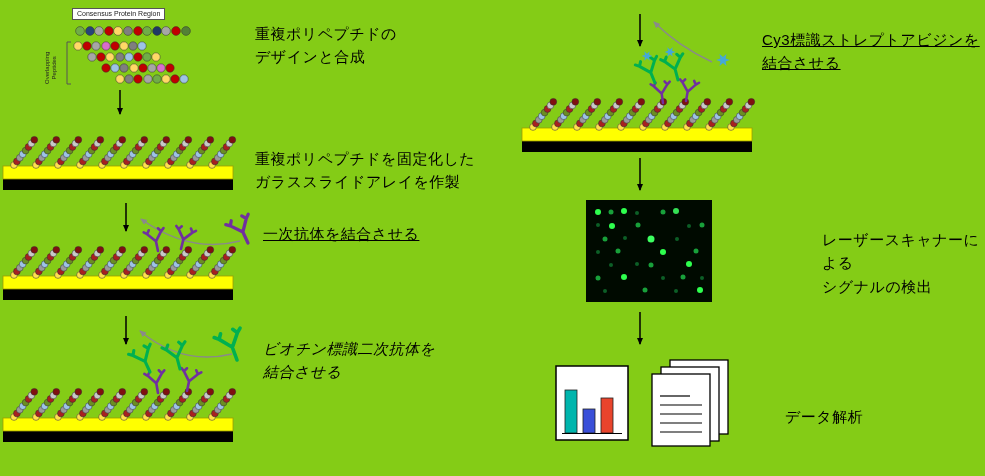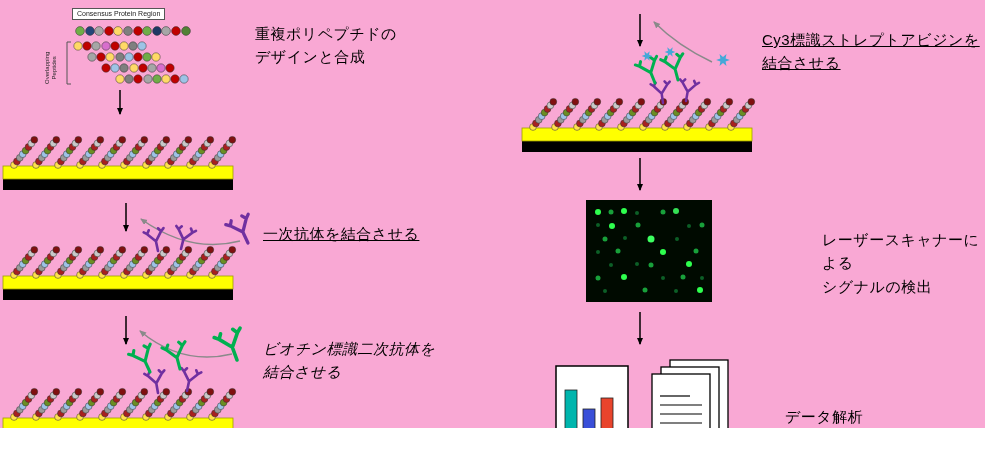--- a/index.html
+++ b/index.html
@@ -1,17 +1,17 @@
 <!DOCTYPE html>
 <html><head>
 <meta charset="utf-8">
 <style>
   html,body{margin:0;padding:0;background:#ffffff;}
   #canvas{
-    position:relative;width:985px;height:428px;background:#f9a8d4;overflow:hidden;
+    position:relative;width:985px;height:476px;background:#84cc16;overflow:hidden;
     font-family:"Liberation Sans", sans-serif;color:#000;
   }
   #gfx{position:absolute;left:0;top:0;width:985px;height:476px;}
   .lbl{
     position:absolute;font-size:15px;line-height:1.55;white-space:pre-line;
     color:#000;letter-spacing:0.5px;
   }
   .tiny{
     position:absolute;font-size:7px;line-height:1.1;color:#222;white-space:pre-line;
   }
@@ -221,20 +221,22 @@
       </g>
     </g>
   </svg>
 
   <div class="tiny boxed" style="left:72px;top:8px;">Consensus Protein Region</div>
   <div class="tiny rot" style="left:44px;top:84px;">Overlapping
 Peptides</div>
 
   <div class="lbl" style="left:255px;top:22px;">重複ポリペプチドの
 デザインと合成</div>
+  <div class="lbl" style="left:255px;top:147px;">重複ポリペプチドを固定化した
+ガラススライドアレイを作製</div>
   <div class="lbl" style="left:263px;top:222px;text-decoration:underline;">一次抗体を結合させる</div>
   <div class="lbl" style="left:263px;top:337px;font-style:italic;">ビオチン標識二次抗体を
 結合させる</div>
   <div class="lbl" style="left:762px;top:28px;text-decoration:underline;">Cy3標識ストレプトアビジンを
 結合させる</div>
   <div class="lbl" style="left:778px;top:228px;margin-left:44px;">レーザースキャナーによる
 シグナルの検出</div>
   <div class="lbl" style="left:785px;top:405px;">データ解析</div>
 
 </div>

